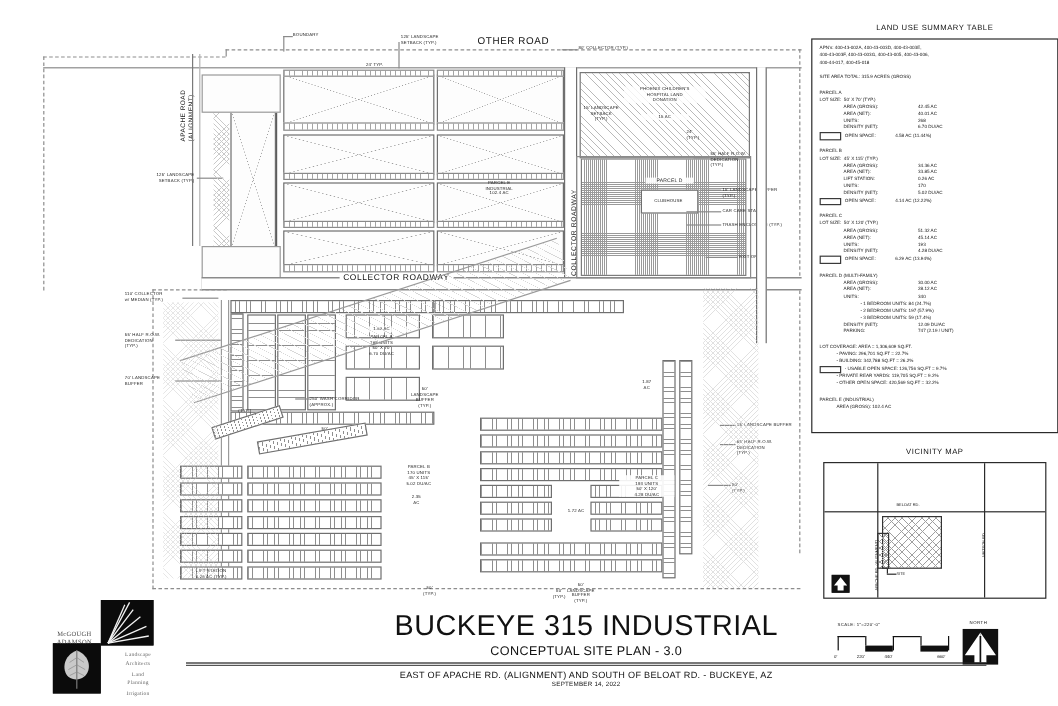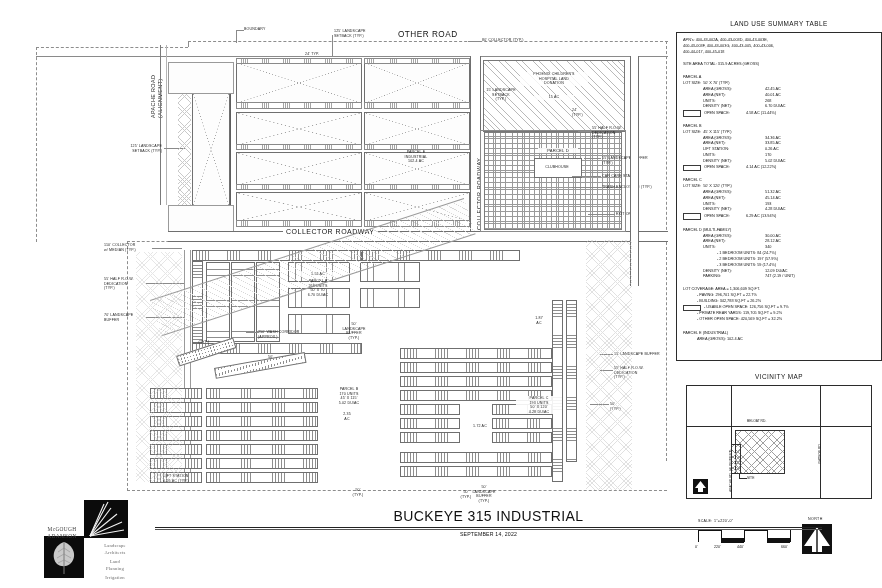--- a/index.html
+++ b/index.html
@@ -85,21 +85,21 @@
   .vnorth{position:absolute;width:15px;height:15px;background:#111;}
 
   
   .scalewrap{position:relative;}
   .sblk{position:absolute;background:#111;}
   .sln{position:absolute;background:#111;}
   .stxt{position:absolute;font-size:3.6px;color:#111;}
 
   
   .title{position:absolute;left:0;right:0;top:508px;height:80px;}
-  .t1{font-size:14px;letter-spacing:.4px;text-align:center;color:#111;font-weight:400;}
+  .t1{font-size:24px;letter-spacing:.4px;text-align:center;color:#111;font-weight:400;}
   .t2{font-size:10.5px;letter-spacing:.3px;text-align:center;color:#111;margin-top:1px;}
   .rule{height:1px;background:#222;margin:3px 60px 0 155px;}
   .rule2{height:.5px;background:#555;margin:1px 60px 0 155px;}
   .t3{font-size:7.6px;letter-spacing:.25px;text-align:center;color:#111;margin-top:3px;}
   .t4{font-size:5.2px;letter-spacing:.2px;text-align:center;color:#111;margin-top:1.5px;}
 
   
   .logo{position:absolute;left:22px;top:498px;width:126px;height:84px;}
   .lgbox{position:absolute;background:#0b0b0b;}
   .lgtxt{position:absolute;font-size:5.4px;color:#444;letter-spacing:.3px;
@@ -464,22 +464,24 @@
           <path d="M15 3 L28 22 L20 22 L20 28 L15 28 Z" fill="#fff"></path>
           <path d="M15 3 L2 22 L10 22 L10 28 L15 28 Z" fill="#fff"></path>
           <path d="M15 6 L15 28" stroke="#111" stroke-width="1.4"></path>
         </svg>
       </div>
     </div>
   </div>
 
   <div class="title">
     <div class="t1" style="margin-left:95px;">BUCKEYE 315 INDUSTRIAL</div>
+    <div class="t2" style="margin-left:95px;">CONCEPTUAL SITE PLAN - 3.0</div>
     <div class="rule"></div>
     <div class="rule2"></div>
+    <div class="t3" style="margin-left:95px;">EAST OF APACHE RD. (ALIGNMENT)  AND SOUTH OF BELOAT RD.  - BUCKEYE, AZ</div>
     <div class="t4" style="margin-left:95px;">SEPTEMBER 14, 2022</div>
   </div>
 
   <div class="logo">
     <div class="lgbox" style="left:62px;top:2px;width:44px;height:38px;">
       <svg viewBox="0 0 44 38" width="44" height="38" aria-hidden="true">
         <rect width="44" height="38" fill="#0b0b0b"></rect>
         <g stroke="#f2f2f2" stroke-width="1.1" fill="none">
           <path d="M6 36 L20 4"></path>
             <path d="M6 36 L27 8"></path>

